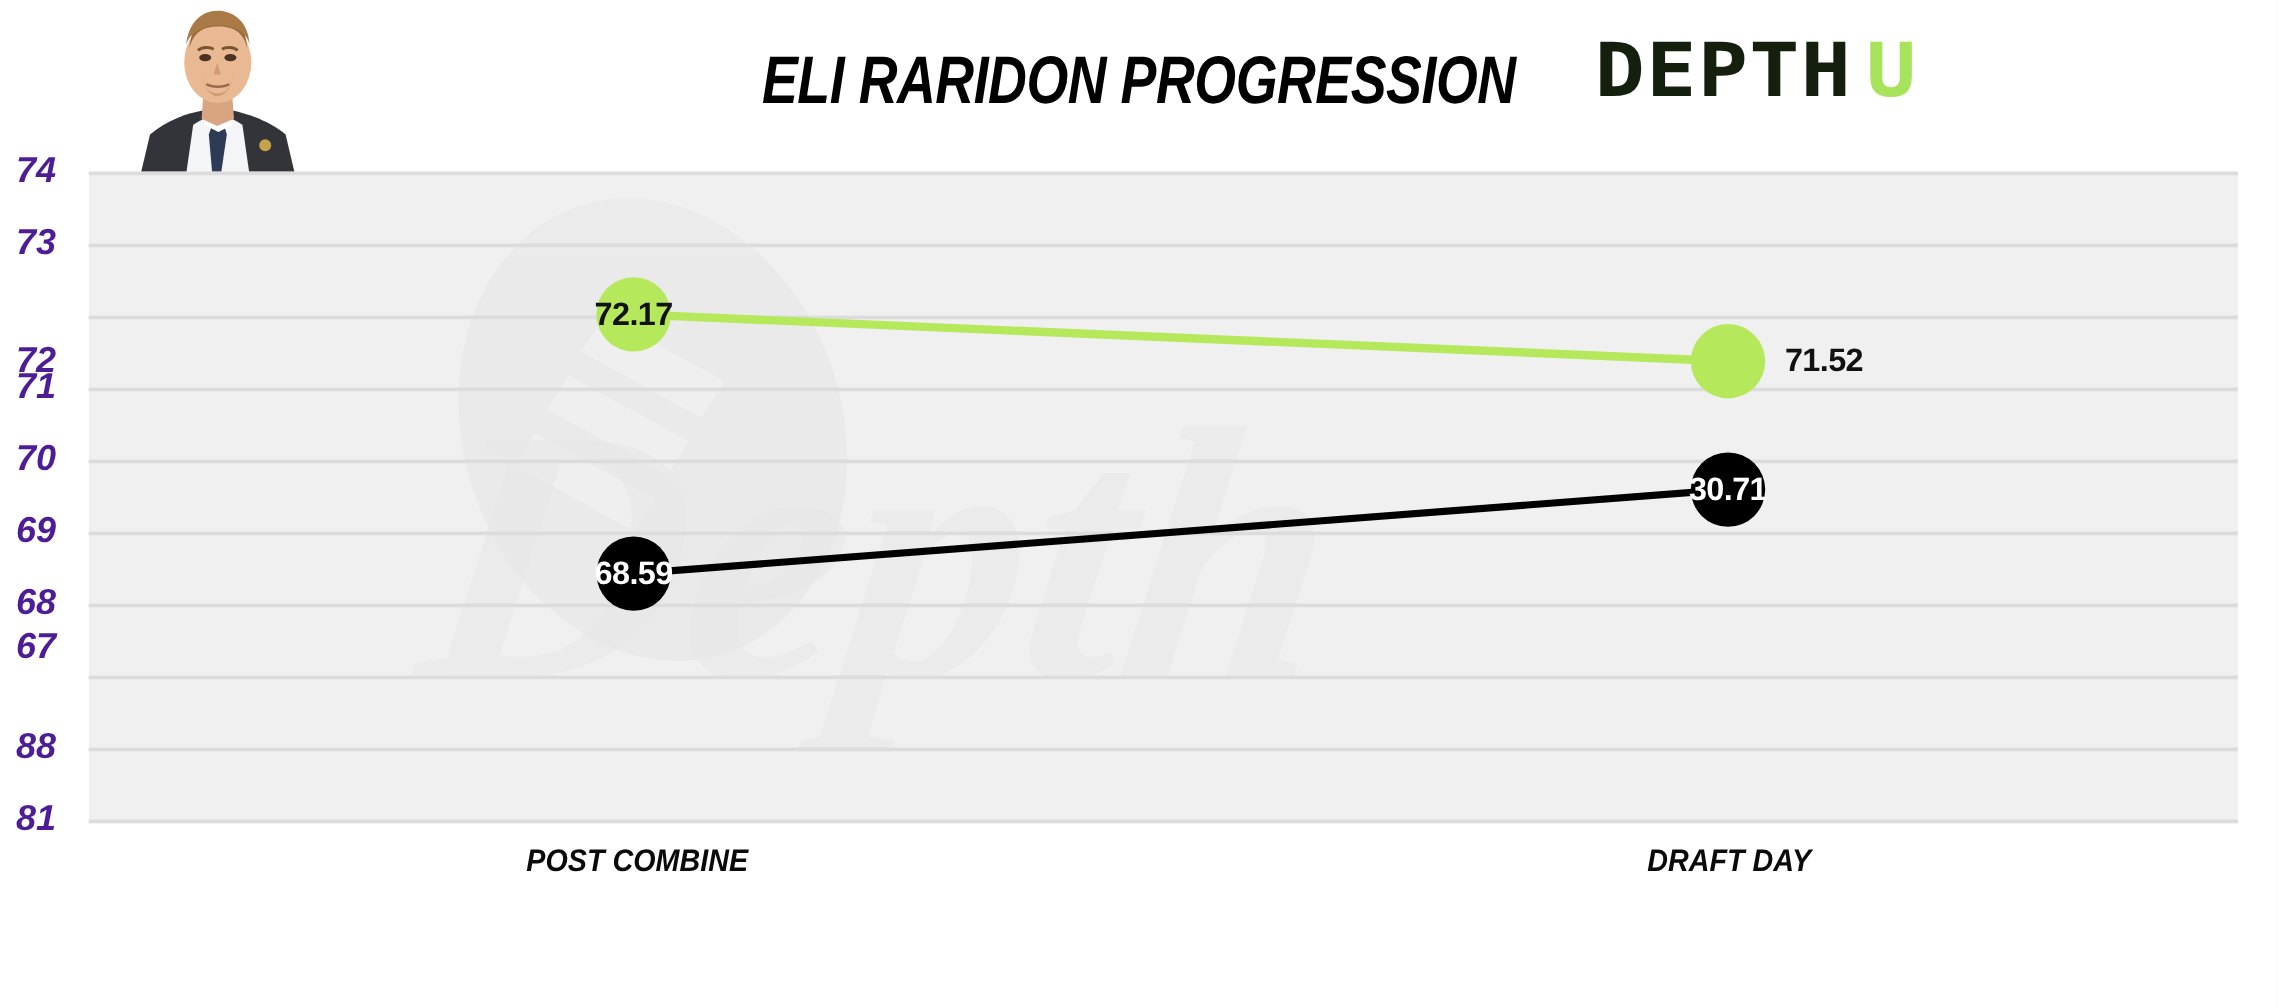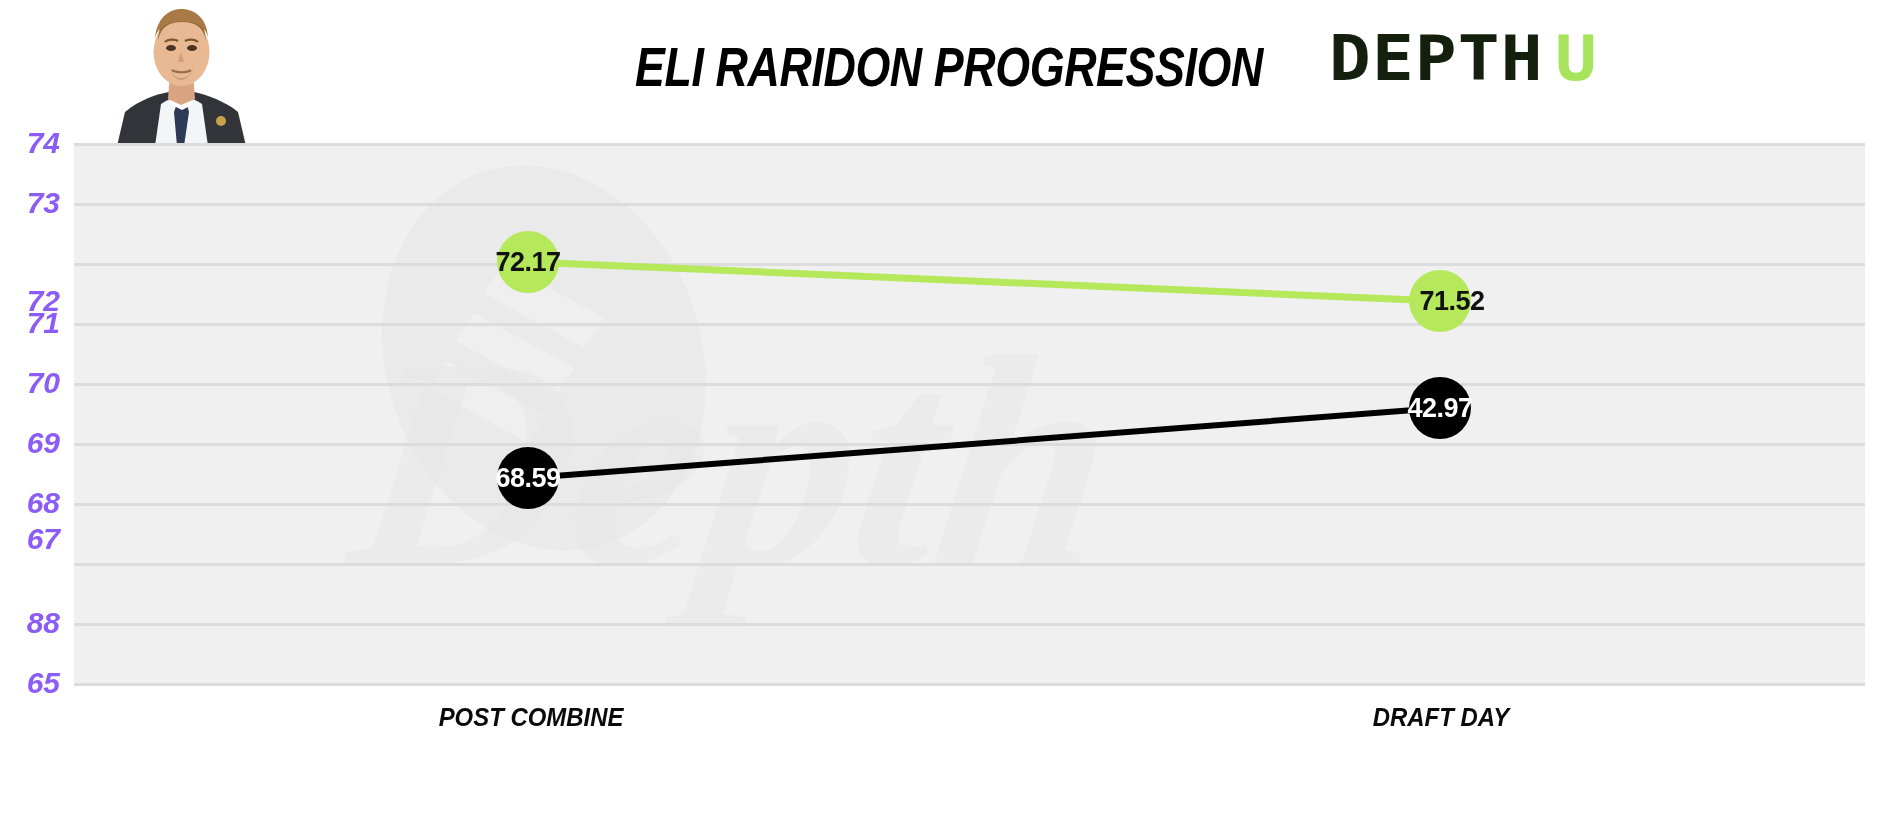--- a/index.html
+++ b/index.html
@@ -59,24 +59,24 @@
     position:absolute;left:0;width:100%;height:3px;
     background:#dcdcdc;
   }
   .watermark{
     position:absolute;left:0;top:0;width:100%;height:100%;
     overflow:hidden;pointer-events:none;
   }
 
   .ylabels{position:absolute;left:0;top:143px;width:60px;height:543px;}
   .ylabel{
-    position:absolute;right:0;width:60px;text-align:right;
+    position:absolute;right:0;width:60px;text-align:center;
     font-family:"Liberation Sans", sans-serif;
     font-weight:bold;font-style:italic;font-size:30px;
-    color:#8b5cf6;line-height:1;
+    color:#4c1d95;line-height:1;
     transform:translateY(-50%);
   }
 
   .xlabel{
     position:absolute;top:702px;
     font-family:"Liberation Sans", sans-serif;
     font-weight:bold;font-style:italic;font-size:26px;
     color:#0a0a0a;white-space:nowrap;
     transform:translateX(-50%) scaleX(0.92);
   }
@@ -185,36 +185,36 @@
   <div class="ylabels">
     <div class="ylabel" style="top:0px;">74</div>
     <div class="ylabel" style="top:60px;margin-left:22px;">73</div>
     <div class="ylabel" style="top:120px;margin-top:38px;">72</div>
     <div class="ylabel" style="top:180px;">71</div>
     <div class="ylabel" style="top:240px;">70</div>
     <div class="ylabel" style="top:300px;">69</div>
     <div class="ylabel" style="top:360px;">68</div>
     <div class="ylabel" style="top:396px;">67</div>
     <div class="ylabel" style="top:480px;">88</div>
-    <div class="ylabel" style="top:540px;">65</div>
+    <div class="ylabel" style="top:540px;">81</div>
   </div>
 
   <svg class="svg-layer" viewBox="0 0 1898 840">
     <line x1="528" y1="262" x2="1440" y2="301" stroke="#b5e85a" stroke-width="7" stroke-linecap="round"></line>
     <line x1="528" y1="478" x2="1440" y2="408" stroke="#000000" stroke-width="6" stroke-linecap="round"></line>
     <circle cx="528" cy="262" r="31" fill="#b5e85a"></circle>
     <circle cx="1440" cy="301" r="31" fill="#b5e85a"></circle>
     <circle cx="528" cy="478" r="31" fill="#000000"></circle>
     <circle cx="1440" cy="408" r="31" fill="#000000"></circle>
   </svg>
 
   <div class="marker-label ml-green" style="left:528px;top:262px;">72.17</div>
-  <div class="marker-label ml-green" style="left:1452px;top:301px;">71.52</div>
+  <div class="marker-label ml-green" style="left:1520px;top:301px;">71.52</div>
   <div class="marker-label ml-dark" style="left:528px;top:478px;">68.59</div>
-  <div class="marker-label ml-dark" style="left:1440px;top:408px;">42.97</div>
+  <div class="marker-label ml-dark" style="left:1440px;top:408px;">30.71</div>
 
   <div class="xlabel" style="left:531px;">POST COMBINE</div>
   <div class="xlabel" style="left:1441px;">DRAFT DAY</div>
 
   <div class="legend">
   </div>
 
 </div>
 
 </body></html>

